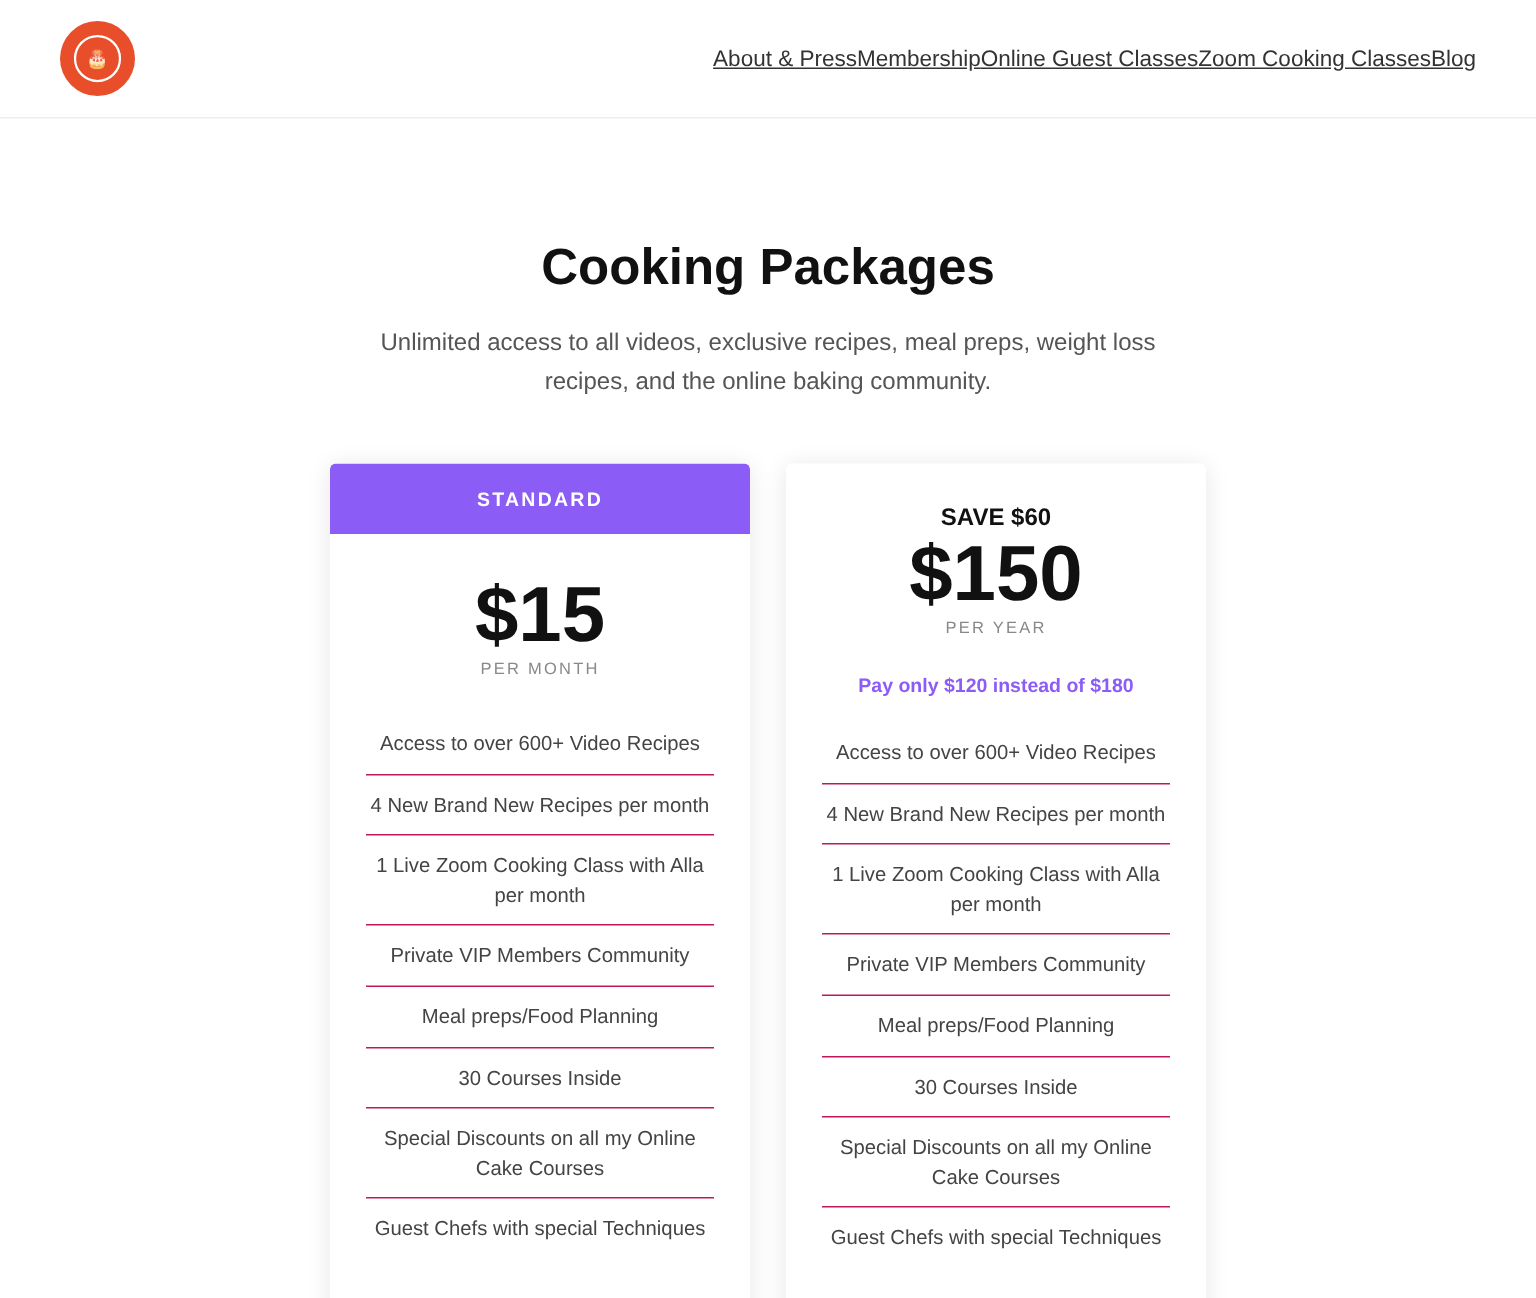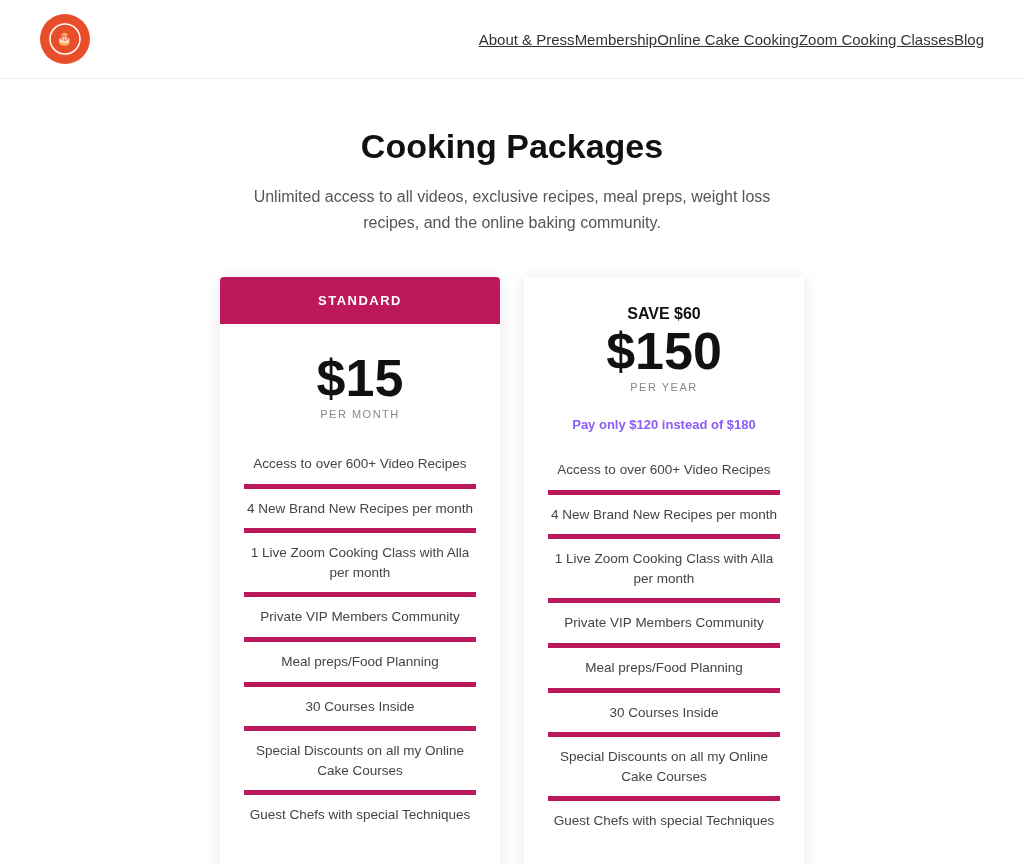--- a/index.html
+++ b/index.html
@@ -49,20 +49,21 @@
       max-width: 860px;
       margin: 0 auto;
       padding: 48px 20px 60px;
       text-align: center;
     }
     .page-title {
       font-size: 34px;
       font-weight: 800;
       margin-bottom: 18px;
       color: #111;
+      margin-top: 32px;
     }
     .subtitle {
       font-size: 16px;
       color: #555;
       max-width: 560px;
       margin: 16px auto 42px;
       line-height: 1.6;
     }
 
     
@@ -74,21 +75,21 @@
     }
     .card {
       background: #fff;
       border-radius: 4px;
       box-shadow: 0 2px 16px rgba(0,0,0,0.1);
       width: 280px;
       overflow: hidden;
       text-align: center;
     }
     .card-header {
-      background: #be185d;
+      background: #8b5cf6;
       color: #fff;
       font-size: 13px;
       font-weight: 700;
       letter-spacing: 1.5px;
       padding: 16px 10px;
       text-transform: uppercase;
     }
     .card-body {
       padding: 28px 24px 32px;
     }
@@ -126,21 +127,21 @@
     
     .features {
       list-style: none;
       text-align: center;
       margin-bottom: 28px;
     }
     .features li {
       font-size: 13.5px;
       color: #444;
       padding: 10px 0;
-      border-bottom: 5px solid #be185d;
+      border-bottom: 1px solid #be185d;
       line-height: 1.45;
     }
     .features li:last-child {
       border-bottom: none;
     }
 
     
     .btn-access {
       display: inline-block;
       background: #e84e2a;
@@ -163,21 +164,21 @@
 <header>
   <div class="logo-circle">
     <svg width="32" height="32" viewBox="0 0 32 32" fill="none">
       <circle cx="16" cy="16" r="15" stroke="#fff" stroke-width="1.5" fill="none"></circle>
       <text x="16" y="20" text-anchor="middle" fill="#fff" font-size="12">🎂</text>
     </svg>
   </div>
   <nav>
     <a>About &amp; Press</a>
     <a>Membership</a>
-    <a>Online Cake Cooking</a>
+    <a>Online Guest Classes</a>
     <a>Zoom Cooking Classes</a>
     <a>Blog</a>
   </nav>
 </header>
 
 <main class="main">
   <h1 class="page-title">Cooking Packages</h1>
   <p class="subtitle">Unlimited access to all videos, exclusive recipes, meal preps, weight loss recipes, and the online baking community.</p>
 
   <div class="cards-row">

